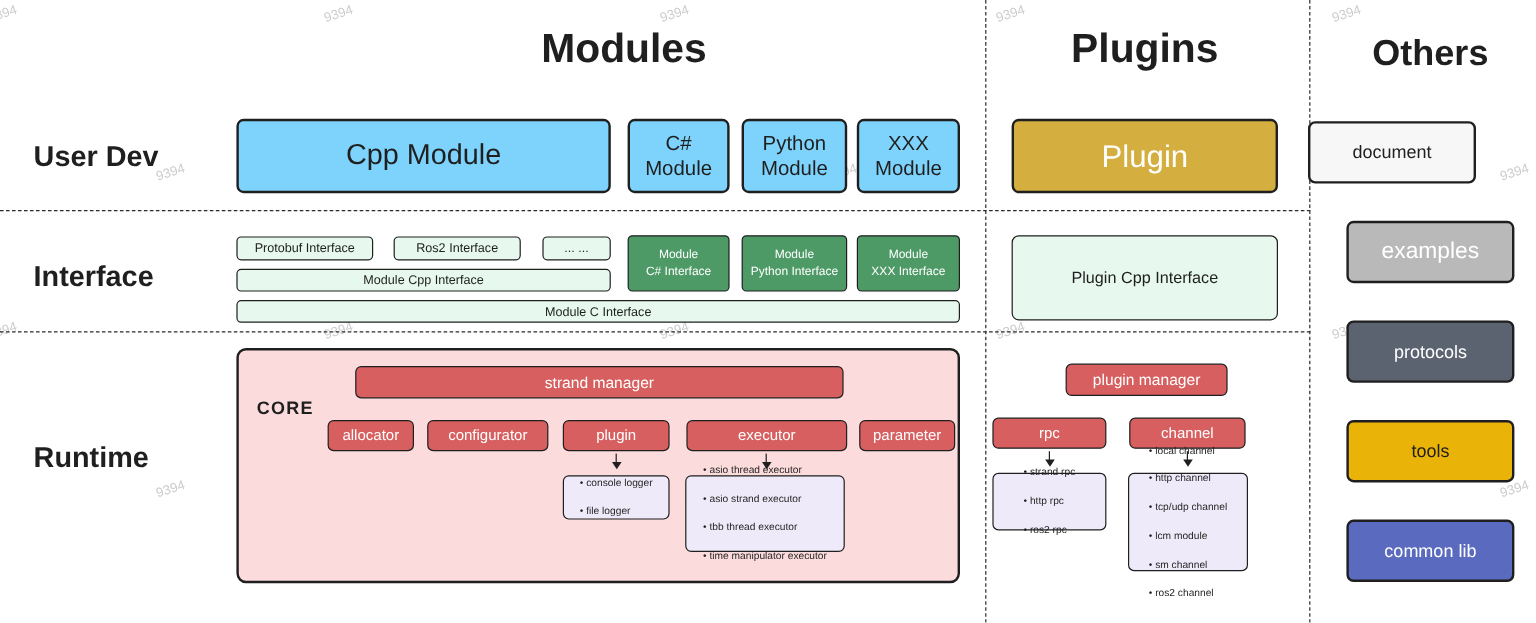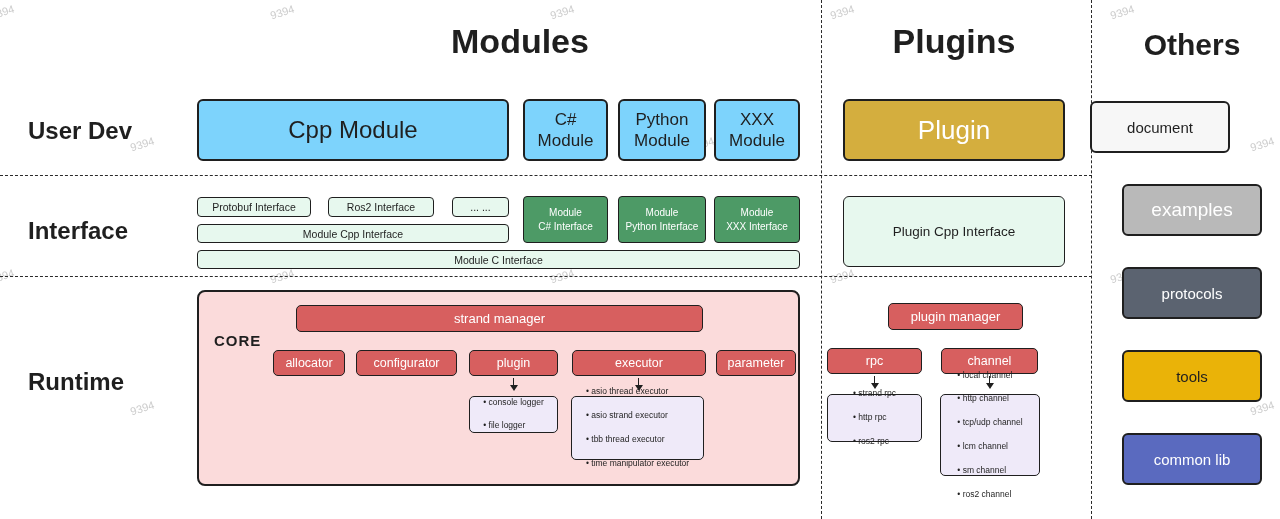--- a/index.html
+++ b/index.html
@@ -151,21 +151,21 @@
       <li>strand rpc</li>
       <li>http rpc</li>
       <li>ros2 rpc</li>
     </ul>
   </div>
   <div class="abs box lav sub" style="left:940px;top:394px;width:100px;height:82px;">
     <ul>
       <li>local channel</li>
       <li>http channel</li>
       <li>tcp/udp channel</li>
-      <li>lcm channel</li>
+      <li>lcm module</li>
       <li>sm channel</li>
       <li>ros2 channel</li>
     </ul>
   </div>
 
   <div class="abs box oth-doc" style="left:1090px;top:101px;width:140px;height:52px;font-size:15px;">document</div>
   <div class="abs box oth-ex" style="left:1122px;top:184px;width:140px;height:52px;font-size:19px;">examples</div>
   <div class="abs box oth-pr" style="left:1122px;top:267px;width:140px;height:52px;font-size:15px;">protocols</div>
   <div class="abs box oth-tl" style="left:1122px;top:350px;width:140px;height:52px;font-size:15px;">tools</div>
   <div class="abs box oth-cl" style="left:1122px;top:433px;width:140px;height:52px;font-size:15px;">common lib</div>

